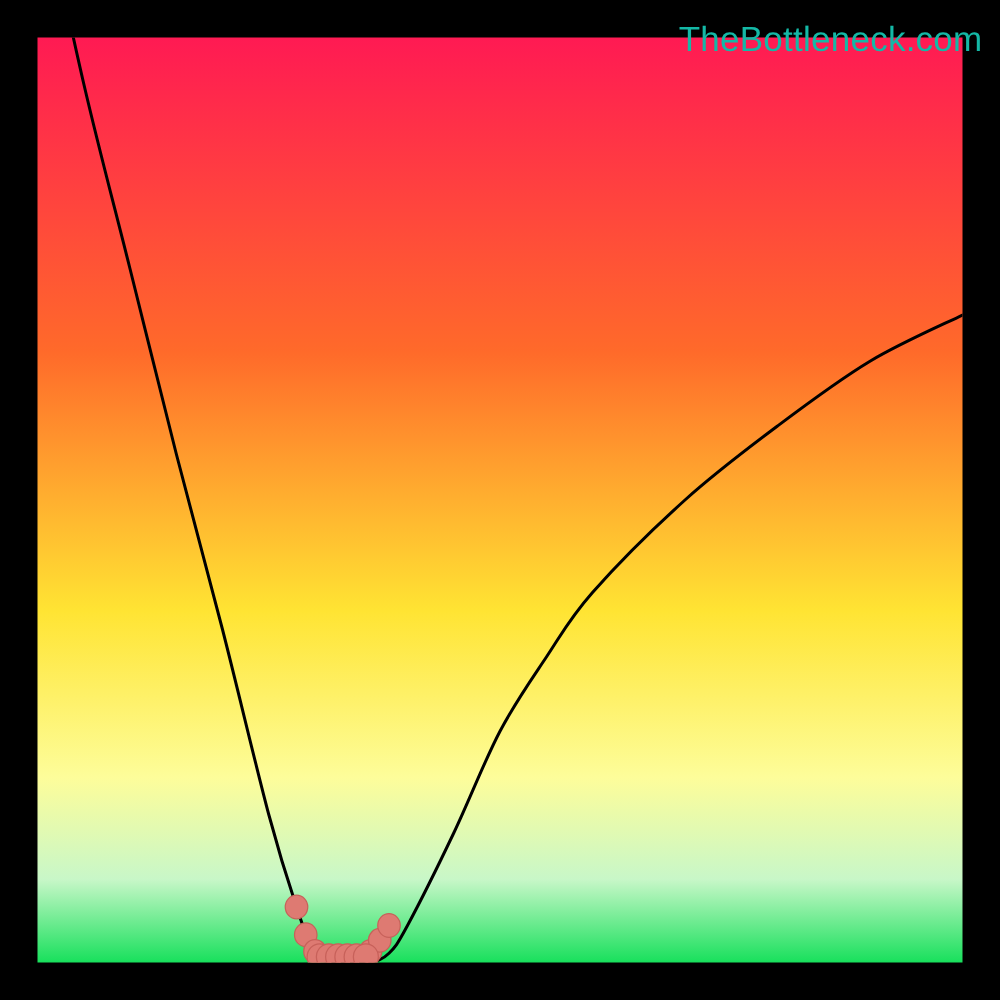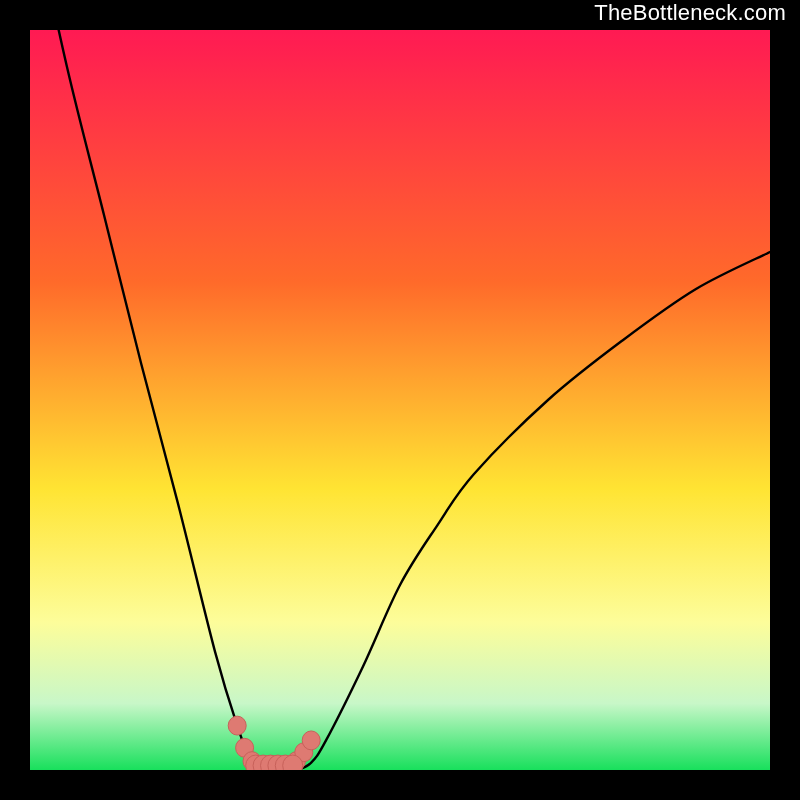--- a/index.html
+++ b/index.html
@@ -12,24 +12,24 @@
     overflow: hidden;
   }
   .frame {
     position: relative;
     width: 800px;
     height: 800px;
     background: #000;
   }
   .watermark {
     position: absolute;
-    top: 0;
+    top: 16px;
     right: 14px;
-    color: #ffffff;
-    font-size: 22px;
+    color: #14b8a6;
+    font-size: 28px;
     letter-spacing: 0.2px;
     z-index: 20;
     user-select: none;
   }
   svg.chart {
     position: absolute;
     top: 0;
     left: 0;
   }
 </style>

